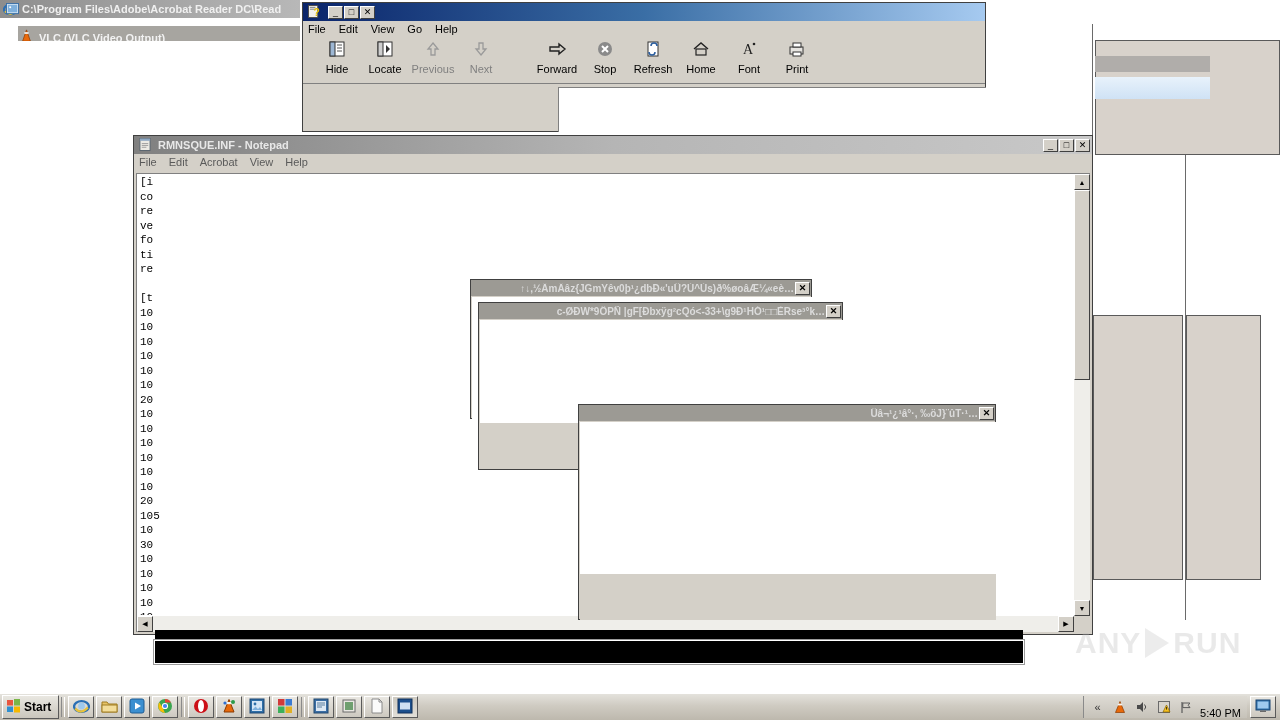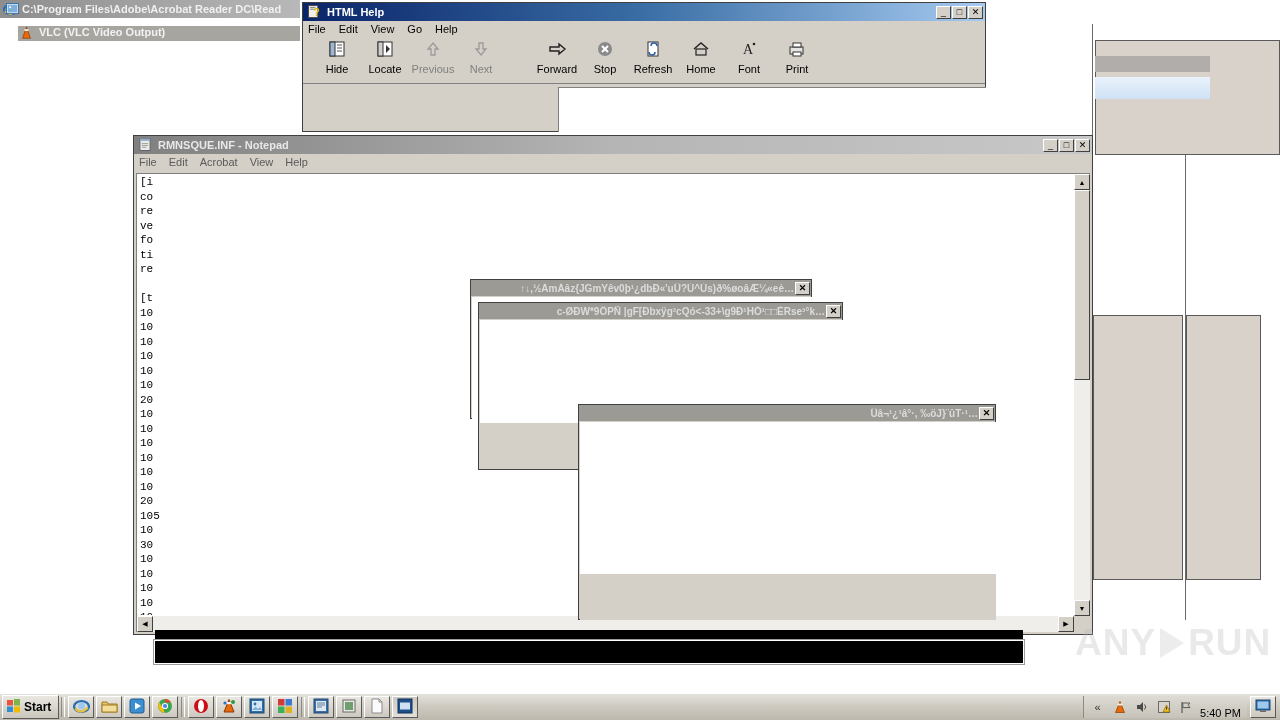--- a/index.html
+++ b/index.html
@@ -21,21 +21,21 @@
   .btnbox{width:15px;height:13px;margin-left:1px;background:#d4d0c8;
     border-top:1px solid #fff;border-left:1px solid #fff;border-right:1px solid #404040;border-bottom:1px solid #404040;
     display:flex;align-items:center;justify-content:center;font-size:9px;line-height:1;font-family:"Liberation Sans",sans-serif;color:#000;box-sizing:border-box;}
   .menubar{height:16px;display:flex;align-items:center;padding-left:5px;gap:13px;font-size:11px;}
   .menubar span{cursor:default;}
 
   
   #acrobat-bar{left:0;top:0;width:300px;height:18px;background:linear-gradient(to right,#8d8d8d,#b8b8b8);
     display:flex;align-items:center;color:#f0f0f0;font-weight:bold;font-size:11px;overflow:hidden;white-space:nowrap;}
   #vlc-bar{left:18px;top:26px;width:282px;height:18px;background:#a7a5a0;
-    display:flex;align-items:flex-start;color:#f2f2f2;font-weight:bold;font-size:11px;overflow:hidden;white-space:nowrap;}
+    display:flex;align-items:flex-end;color:#f2f2f2;font-weight:bold;font-size:11px;overflow:hidden;white-space:nowrap;}
 
   
   .ico{width:15px;height:15px;margin:0 4px 0 2px;flex:0 0 auto;display:inline-block;position:relative;}
 
   
   #photoviewer{left:95px;top:55px;width:1000px;height:575px;background:#fff;border:1px solid #6b6b6b;box-sizing:border-box;}
   #pv-title{height:18px;background:#a7a5a0;display:flex;align-items:center;color:#f2f2f2;font-weight:bold;font-size:11px;padding-left:3px;white-space:nowrap;overflow:hidden;}
   #pv-toolbar{height:22px;background:linear-gradient(to bottom,#eef4fb,#cfe0f2);border-bottom:1px solid #9db7d4;display:flex;align-items:center;gap:6px;padding-left:12px;color:#15428b;font-size:11px;}
   .pv-mi{display:flex;align-items:center;gap:7px;padding:0 5px;}
   .caret{width:0;height:0;border-left:3px solid transparent;border-right:3px solid transparent;border-top:4px solid #15428b;}
@@ -64,21 +64,21 @@
   
   .gdlg{position:absolute;background:#d4d0c8;border:1px solid #404040;box-sizing:border-box;}
   .gttl{height:16px;background:#9c9a94;display:flex;align-items:center;padding:0 1px 0 3px;color:#dcdcdc;font-size:10px;font-weight:bold;white-space:nowrap;overflow:hidden;text-align:right;}
   .gttl .ttxt{flex:1;overflow:hidden;white-space:nowrap;text-overflow:ellipsis;}
 
   
   .blackbar{position:absolute;background:#000;}
 
   
   #watermark{position:absolute;left:1075px;top:615px;width:175px;height:55px;opacity:.30;display:flex;align-items:center;gap:4px;}
-  #watermark .wtxt{font-size:37px;font-weight:bold;color:#b9b9b9;letter-spacing:1px;font-family:"Liberation Sans",sans-serif;text-align:right;}
+  #watermark .wtxt{font-size:30px;font-weight:bold;color:#b9b9b9;letter-spacing:1px;font-family:"Liberation Sans",sans-serif;text-align:right;}
   #watermark .wtri{width:0;height:0;border-left:24px solid #c2c2c2;border-top:15px solid transparent;border-bottom:15px solid transparent;}
 
   
   #taskbar{position:absolute;left:0;bottom:0;width:1280px;height:26px;background:linear-gradient(to bottom,#e4e2dc,#cfcbc2 45%,#bdb8ad);border-top:1px solid #fff;display:flex;align-items:center;}
   #start{margin-left:2px;height:22px;display:flex;align-items:center;gap:3px;padding:0 7px 0 4px;
     background:linear-gradient(to bottom,#e9e7e1,#cac6bd);border-top:1px solid #fff;border-left:1px solid #fff;border-right:1px solid #5a5a5a;border-bottom:1px solid #5a5a5a;font-weight:bold;font-size:12px;}
   .qsep{width:2px;height:20px;border-left:1px solid #8a8a8a;border-right:1px solid #fff;margin:0 2px;}
   .tbtn{width:26px;height:22px;margin:0 1px;background:linear-gradient(to bottom,#e9e7e1,#cdc9c0);
     border-top:1px solid #fff;border-left:1px solid #fff;border-right:1px solid #5a5a5a;border-bottom:1px solid #5a5a5a;
     display:flex;align-items:center;justify-content:center;box-sizing:border-box;}
@@ -149,21 +149,20 @@
 <div class="win" id="htmlhelp">
   <div class="tbar active">
     <span class="ico">
       <svg width="13" height="13" viewBox="0 0 14 14">
           <rect x="0.5" y="0.5" width="10" height="13" fill="#f2f0ec" stroke="#4a4a4a"></rect>
           <rect x="2" y="2" width="6" height="1" fill="#777"></rect>
           <rect x="2" y="4" width="6" height="1" fill="#777"></rect>
           <text x="6" y="12" font-size="11" font-weight="bold" fill="#e8c000" font-family="Liberation Sans">?</text>
         </svg>
     </span>
-    <span class="ttl">HTML Help</span>
     <span class="btnbox">_</span>
     <span class="btnbox">□</span>
     <span class="btnbox">✕</span>
   </div>
   <div class="menubar">
     <span>File</span>
     <span>Edit</span>
     <span>View</span>
     <span>Go</span>
     <span>Help</span>

